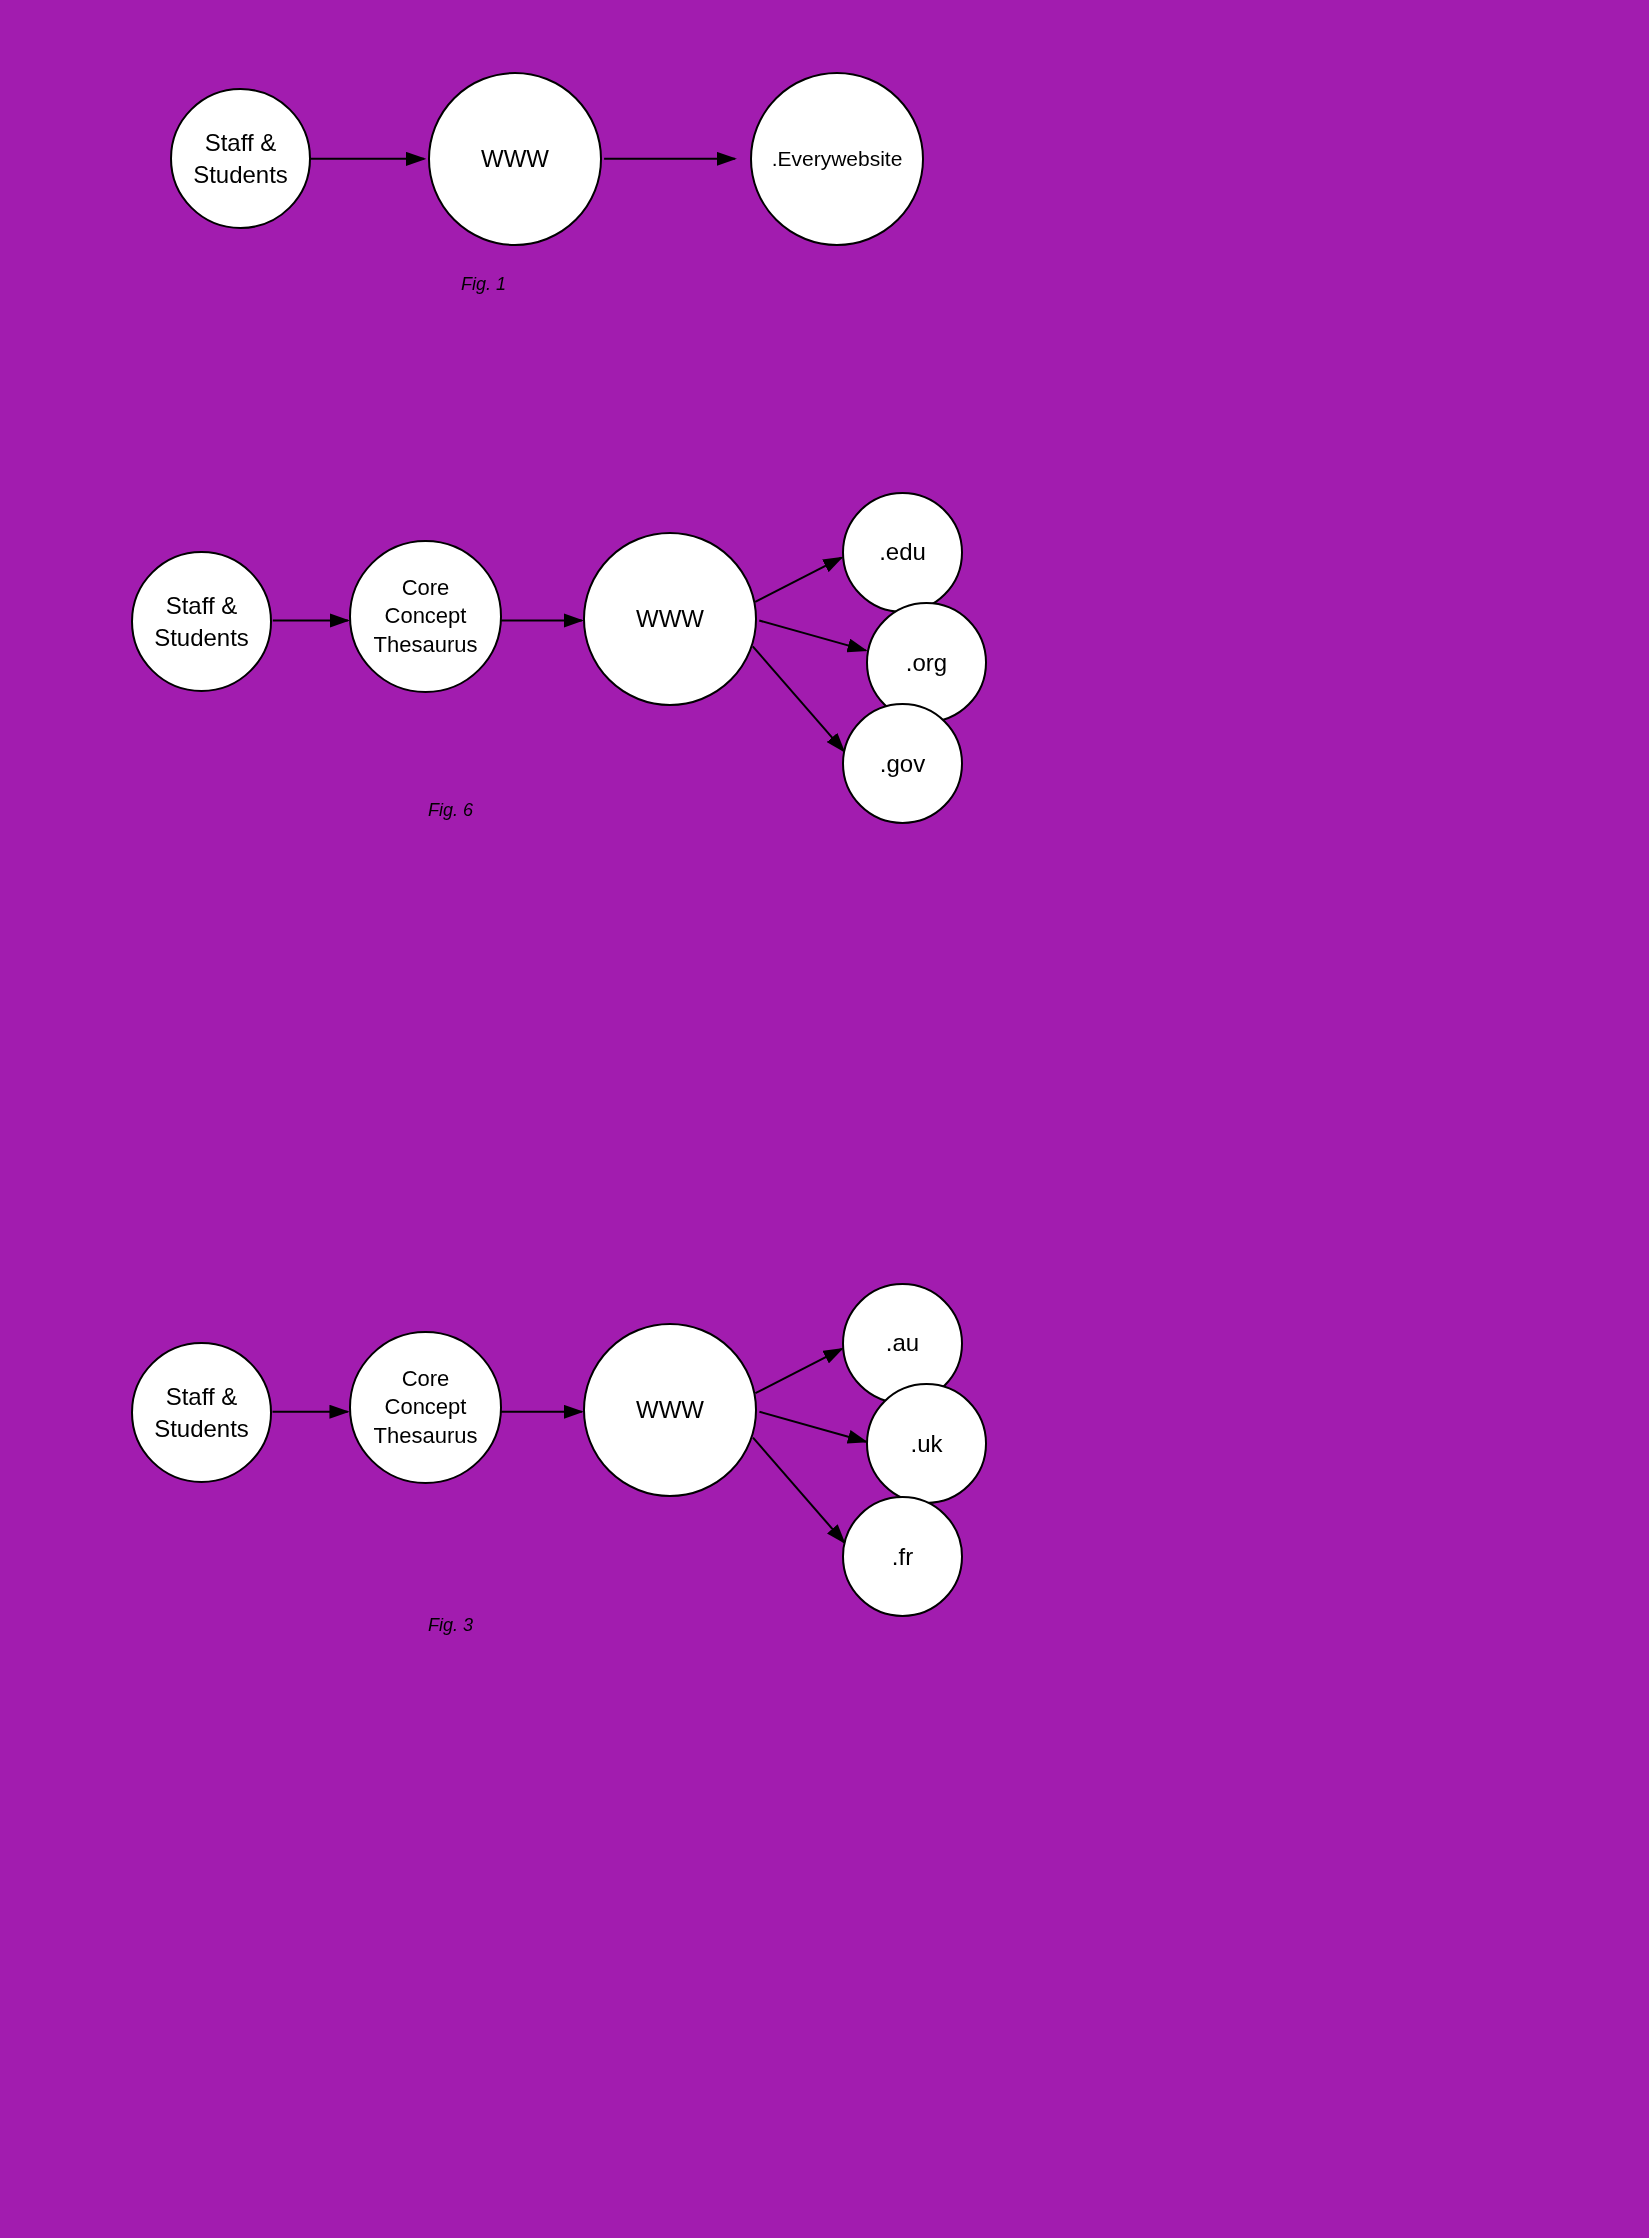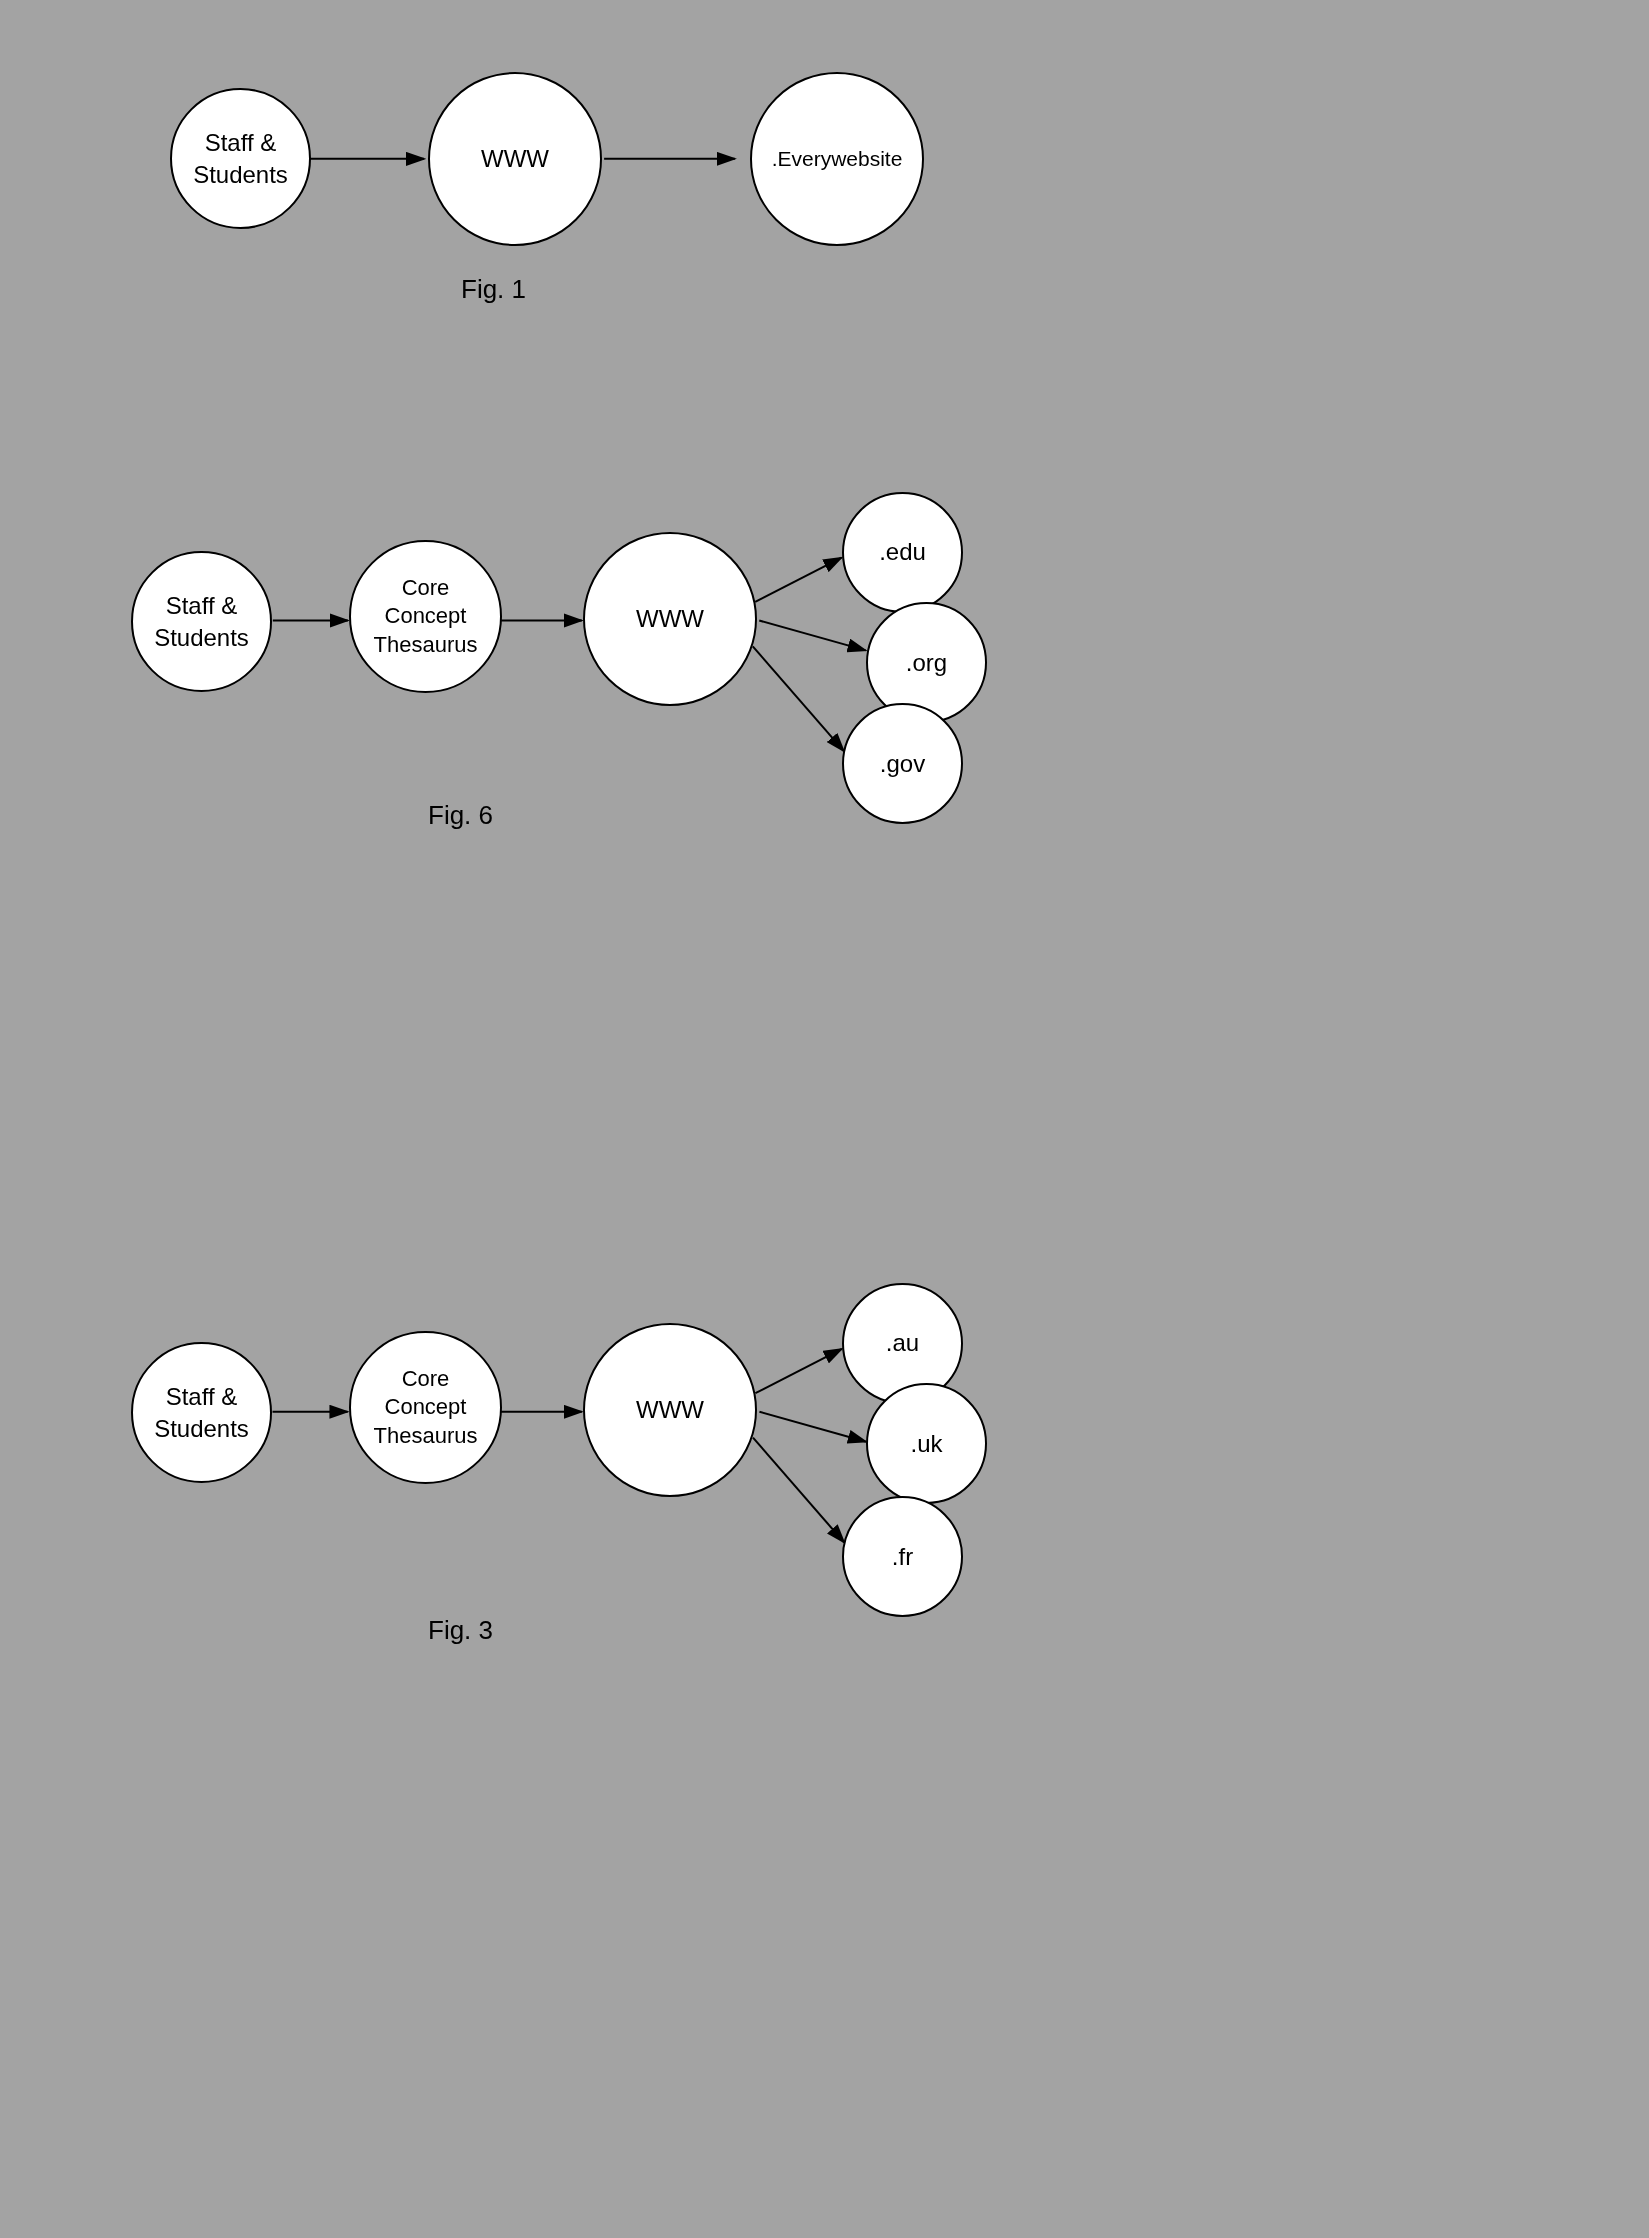--- a/index.html
+++ b/index.html
@@ -8,42 +8,43 @@
       font-family: Arial, sans-serif;
       width: 1650px;
       min-height: 2239px;
       position: relative;
       overflow: hidden;
     }
     .page {
       width: 1650px;
       min-height: 2239px;
       position: relative;
-      background: #a3a3a3;
+      background: #a21caf;
     }
     .diagram-section {
       position: absolute;
       width: 100%;
     }
     .circle {
       position: absolute;
       border-radius: 50%;
       border: 2.4px solid #000;
       background: #fff;
       display: flex;
       align-items: center;
       justify-content: center;
       text-align: center;
       font-size: 24px;
       font-weight: normal;
       line-height: 1.3;
     }
     .fig-label {
       position: absolute;
-      font-size: 26px;
+      font-size: 18px;
+      font-style: italic;
       text-align: center;
     }
     svg.arrows {
       position: absolute;
       top: 0;
       left: 0;
       width: 100%;
       pointer-events: none;
     }
   </style>

